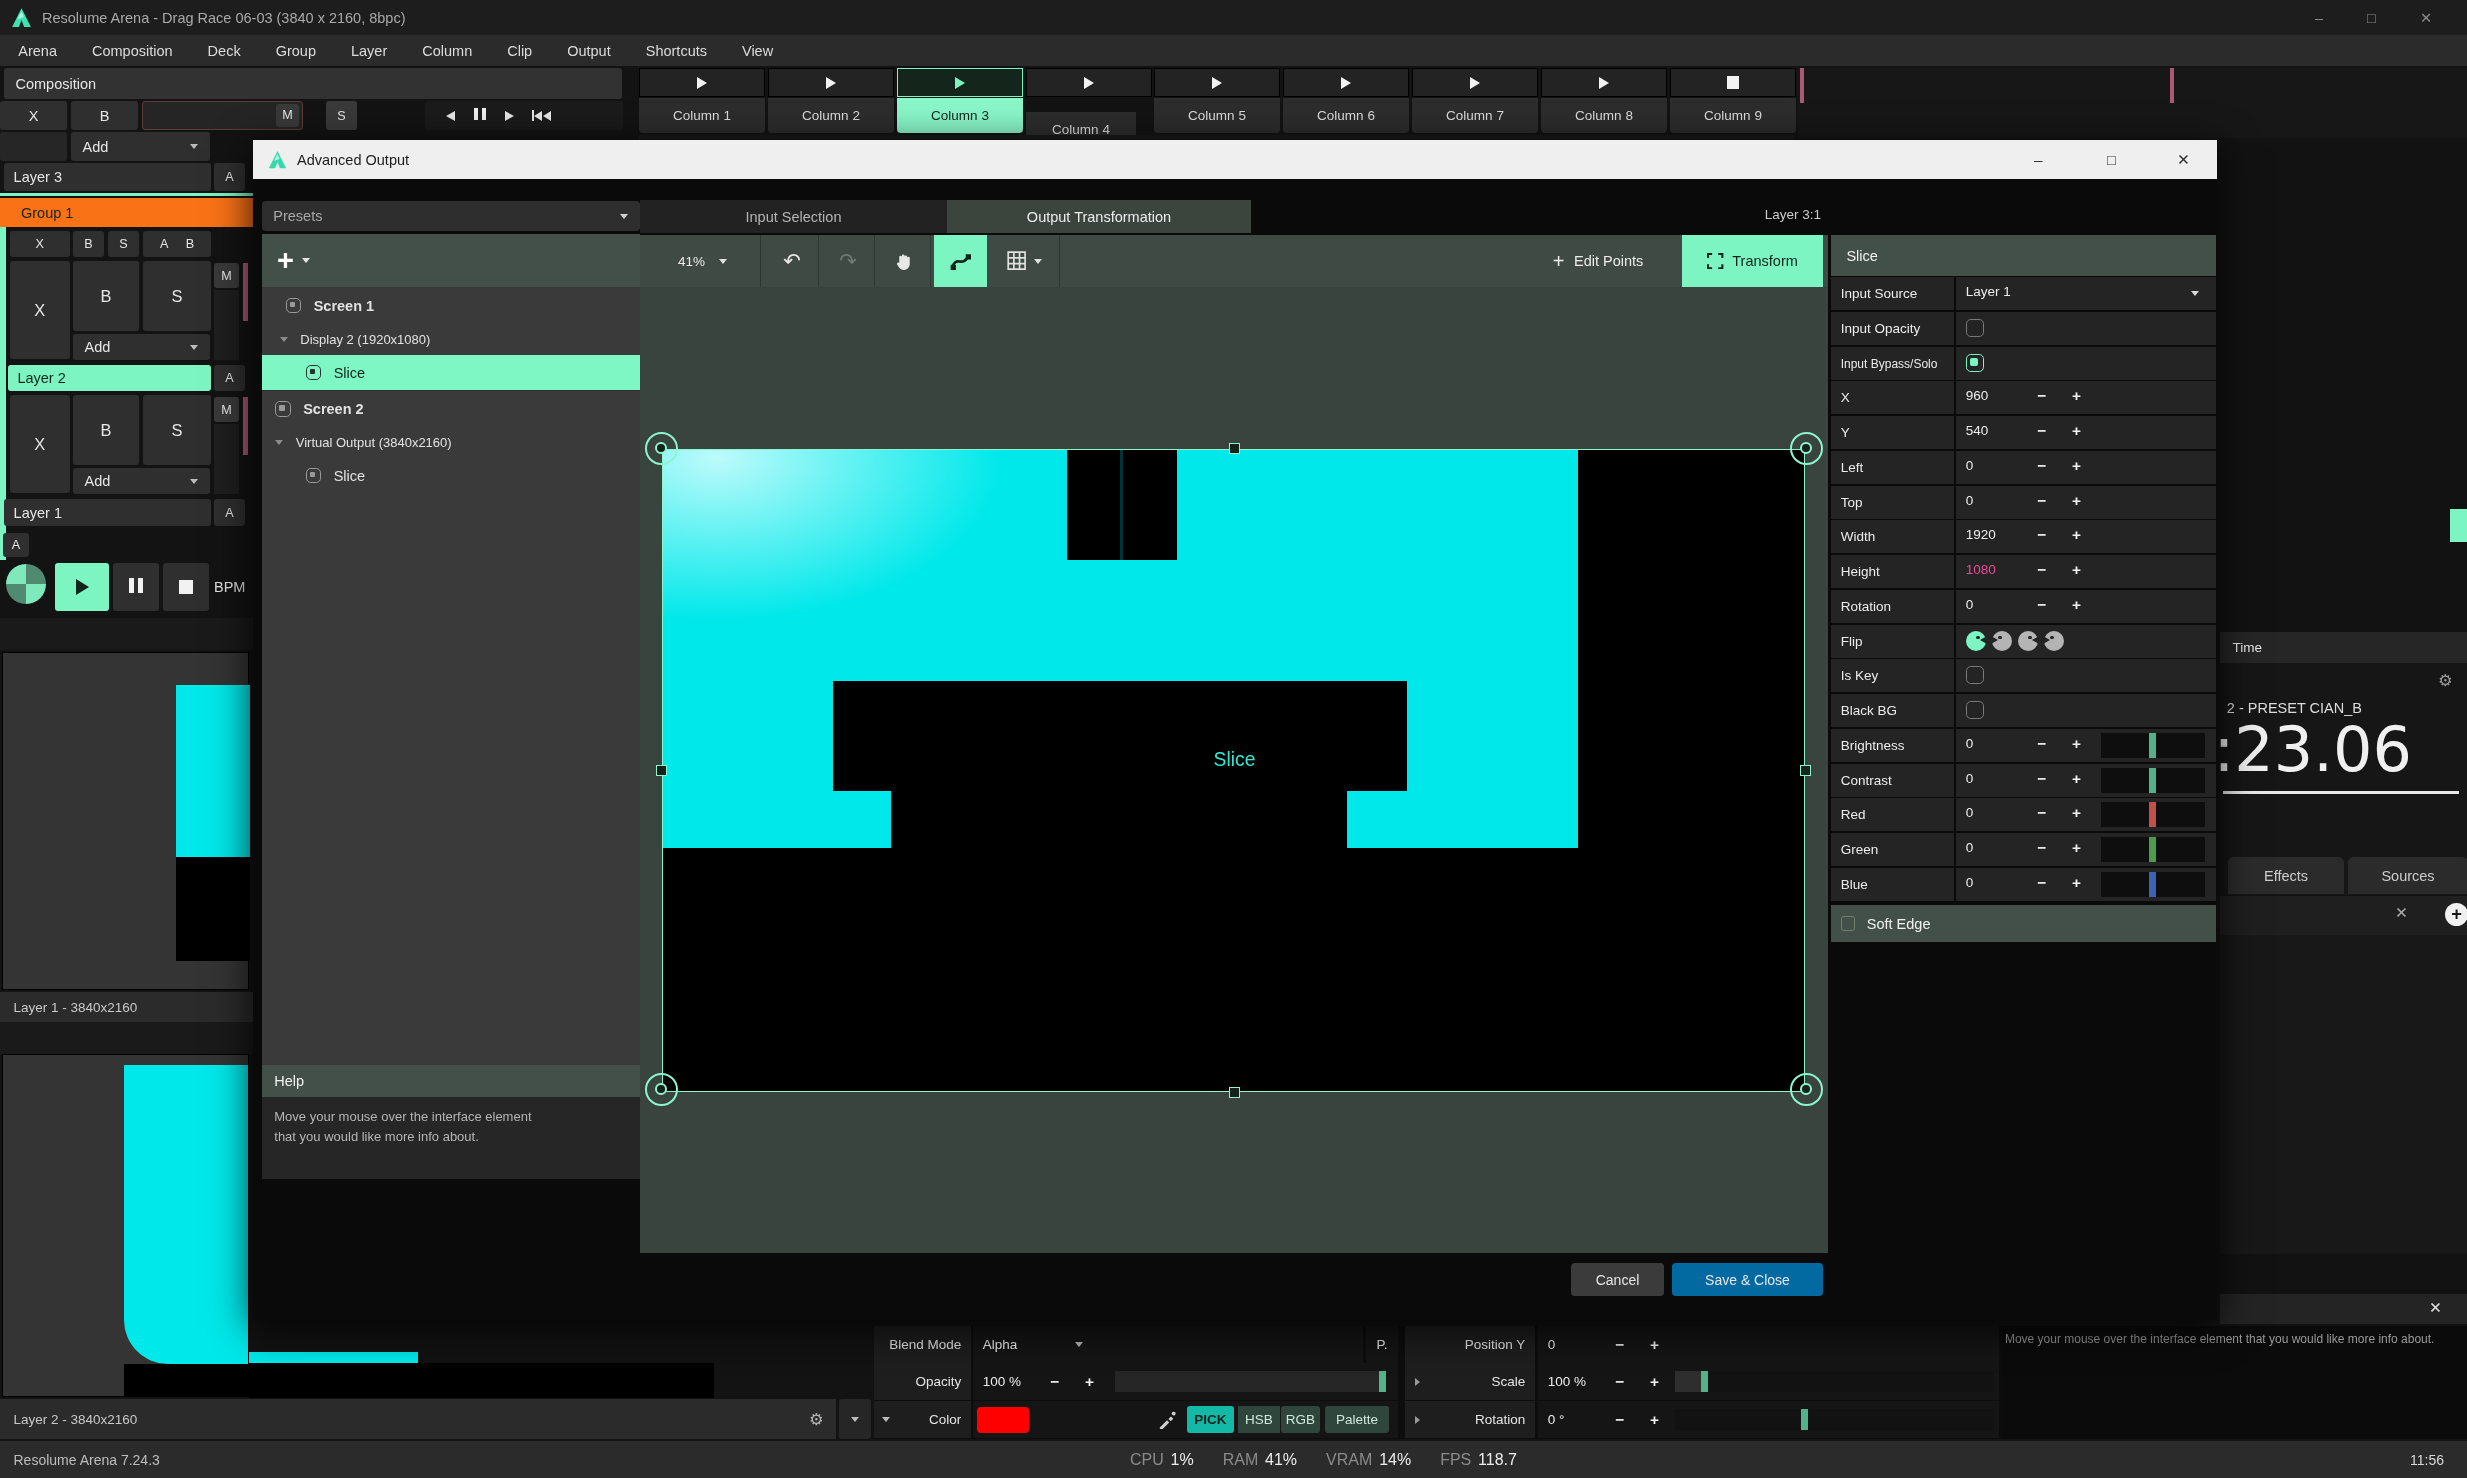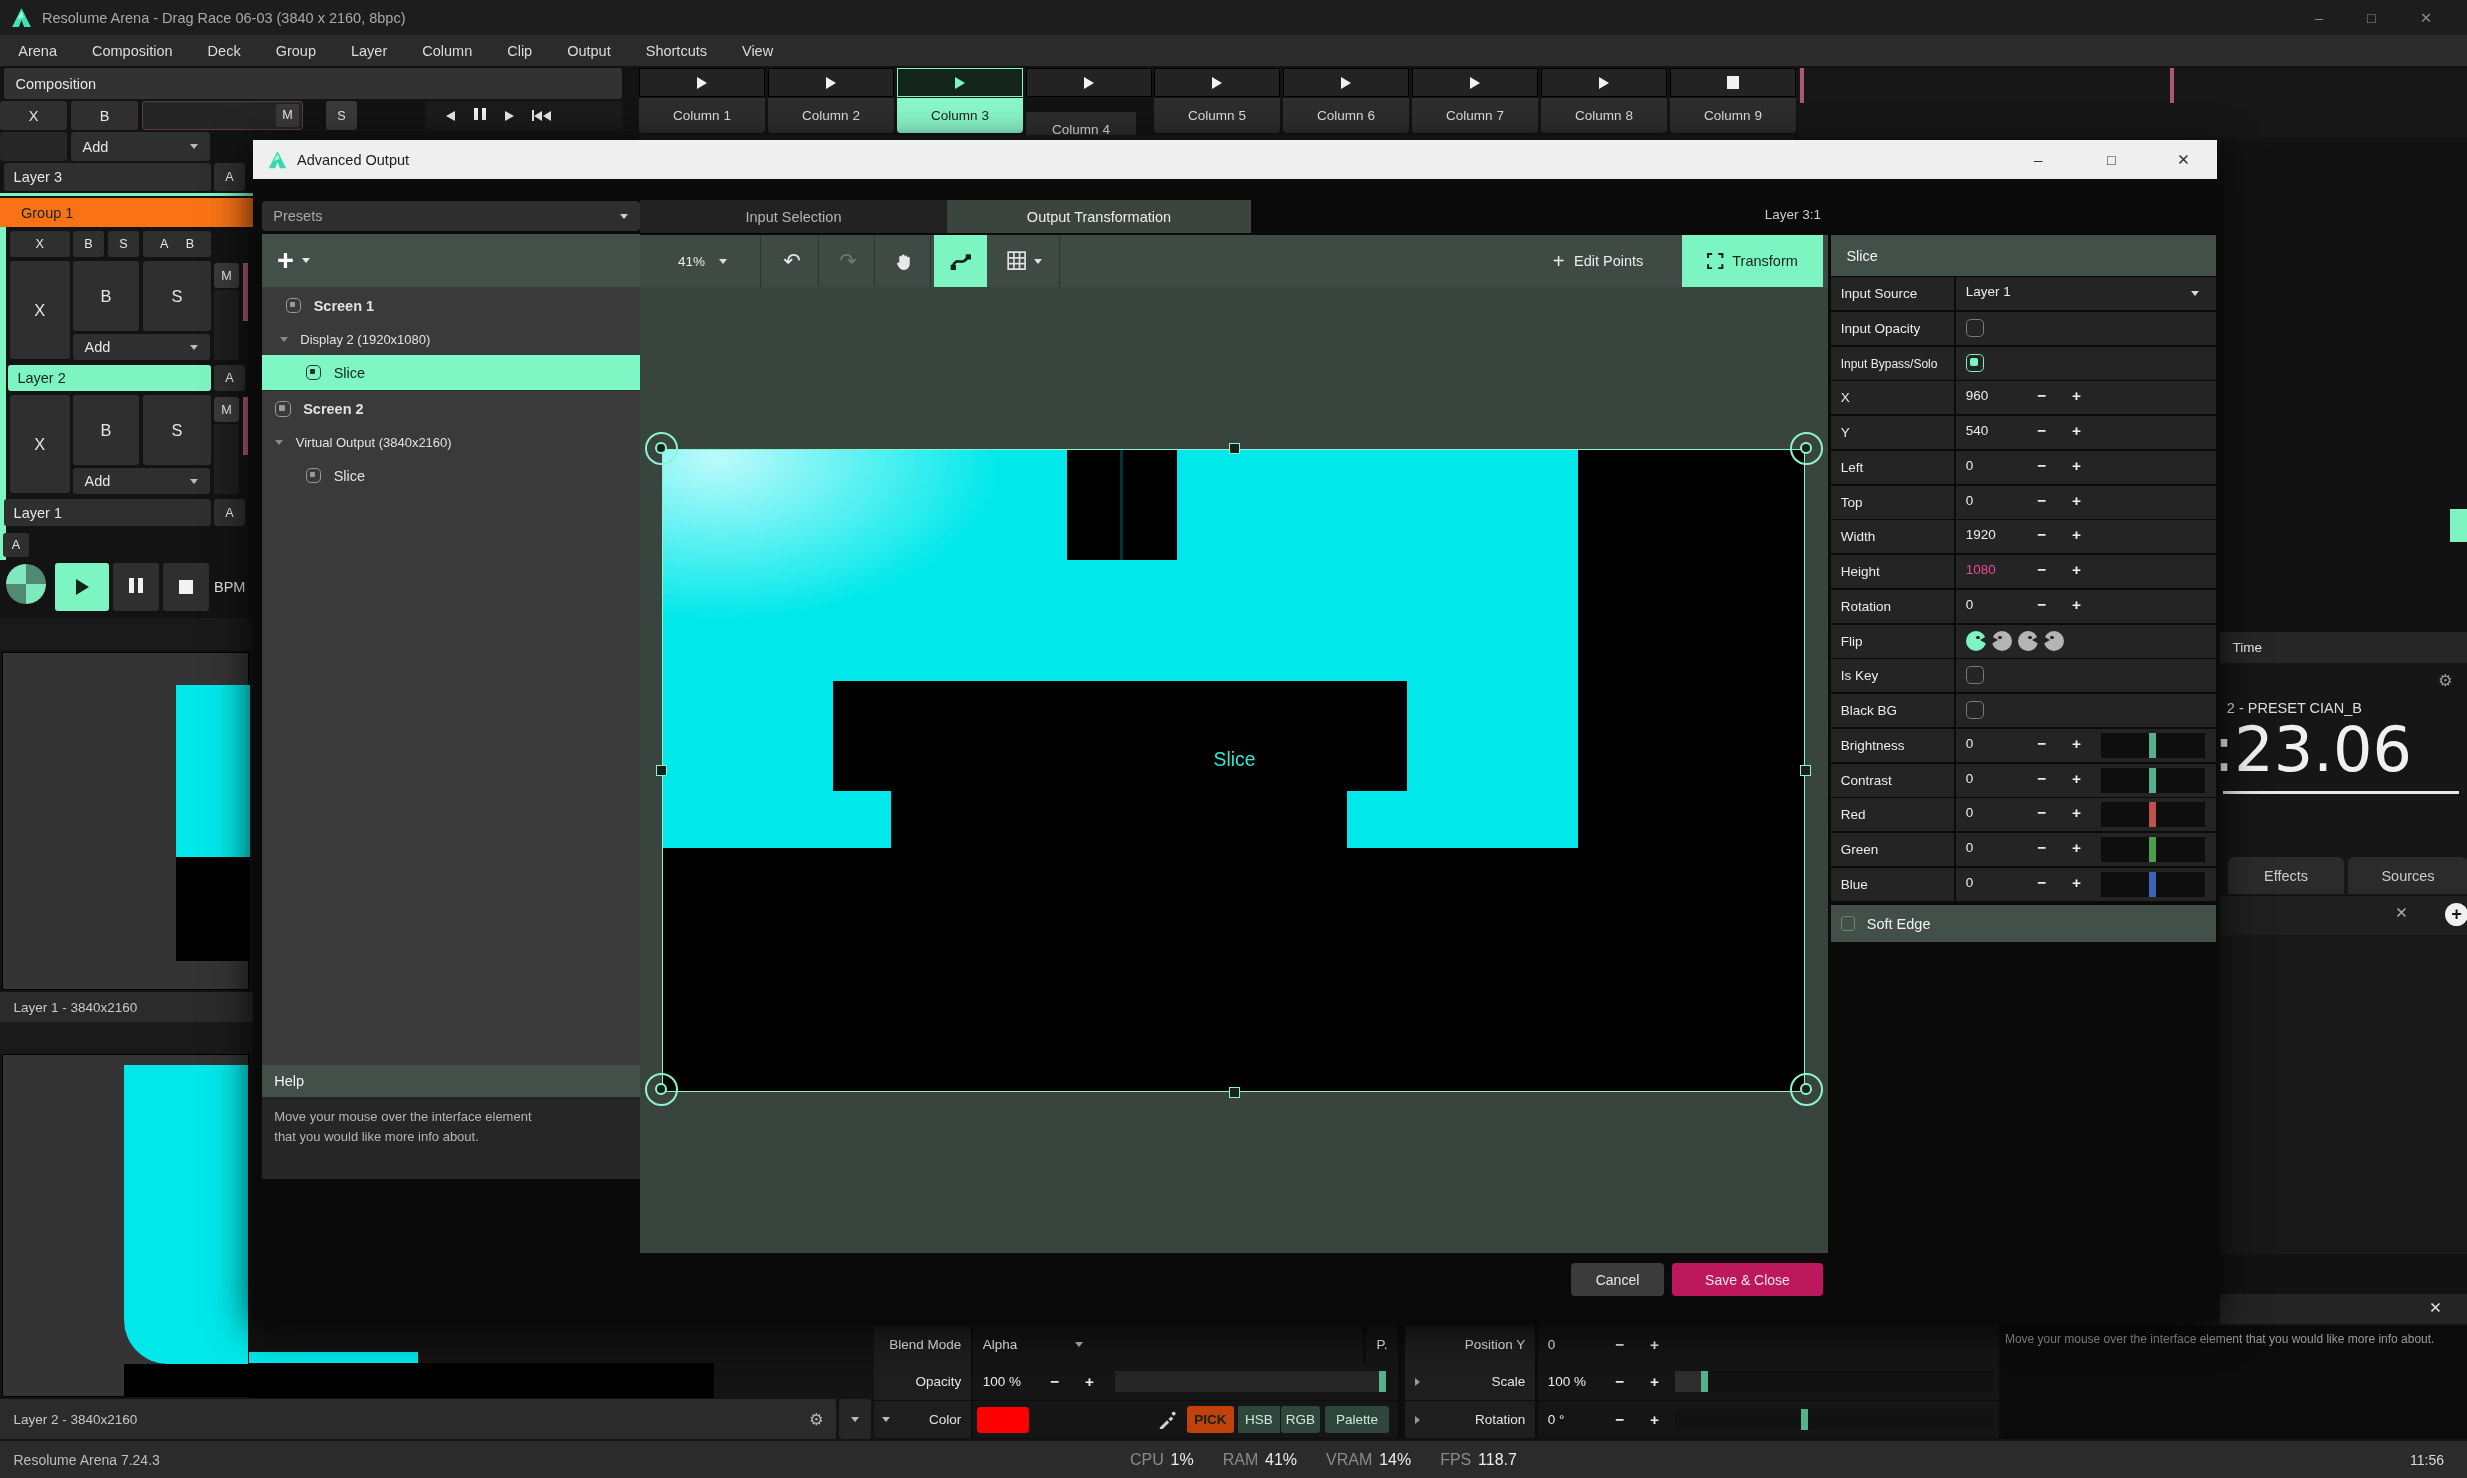--- a/index.html
+++ b/index.html
@@ -304,21 +304,21 @@
 
   <div class="abs bp-label" style="left:874px;top:1401px;width:97px;height:37px;">
     <span class="tri-d" style="position:absolute;left:7.7px;"></span>
     <span>Color</span>
     </div>
   <div class="abs bp-value" style="left:973px;top:1401px;width:425px;height:37px;">
     <span class="abs" id="color-swatch" style="left: 3.9px; top: 5.8px; width: 52px; height: 26px; border-radius: 3.9px; background: rgb(255, 0, 0);"></span>
     <svg class="abs" style="left:185px;top:8.7px;" width="19.3" height="19.3" viewBox="0 0 16 16">
       <path fill="#cfcfcf" d="M1.5 14.5 l6-6 1.8 1.8-6 6H1.5z M8.6 7.5 l2.2-2.2 1.9 1.9-2.2 2.2z M11.5 3.5 a1.6 1.6 0 1 1 1 1z"></path>
     </svg>
-    <span class="modebtn" style="left:214px;top:4.8px;width:47px;background:#c2410c;color:#10241a;font-weight:bold;">
+    <span class="modebtn" style="left:214px;top:4.8px;width:47px;background:#14b8a6;color:#10241a;font-weight:bold;">
       <span>PICK</span>
       </span>
     <span class="modebtn" style="left:265px;top:4.8px;width:42px;border-radius:0;">
       <span>HSB</span>
       </span>
     <span class="modebtn" style="left:308px;top:4.8px;width:39px;">
       <span>RGB</span>
       </span>
     <span class="modebtn" style="left:352px;top:4.8px;width:64px;">
       <span>Palette</span>
@@ -686,19 +686,19 @@
         </div>
       </div>
     <div class="abs" style="left:1578px;top:765px;width:385px;height:37px;background:#43504a;display:flex;align-items:center;gap:11.6px;padding-left:9.7px;color:#f2f2f2;font-size:14.5px;">
       <span class="chk" style="width:14.5px;height:14.5px;border-color:#70806f;border-radius:2.9px;"></span>
       <span>Soft Edge</span>
       </div>
 
     <div class="cell" style="left:1318px;top:1123px;width:93px;height:33px;background:#3b3b3b;border-radius:3.9px;font-size:14px;">
       <span>Cancel</span>
       </div>
-    <div class="cell" style="left:1419px;top:1123px;width:151px;height:33px;background:#be185d;border-radius:3.9px;font-size:14px;">
+    <div class="cell" style="left:1419px;top:1123px;width:151px;height:33px;background:#0369a1;border-radius:3.9px;font-size:14px;">
       <span>Save &amp; Close</span>
       </div>
   </div>
 
 </div>
 
 
 </body></html>

